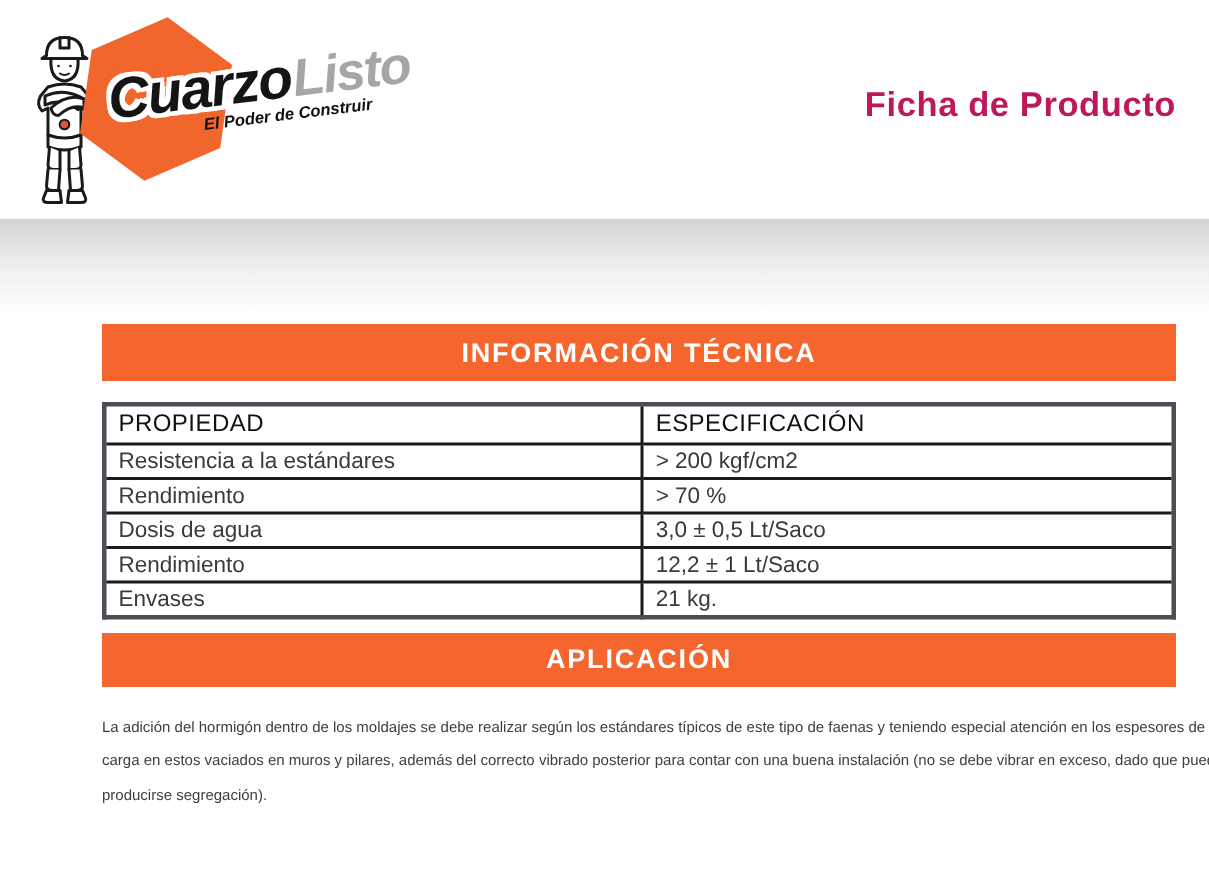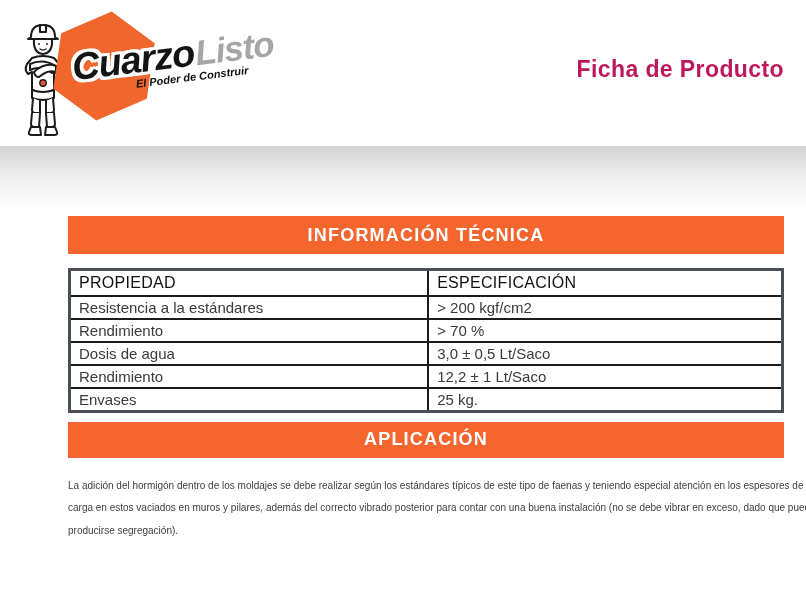--- a/index.html
+++ b/index.html
@@ -204,21 +204,21 @@
         <tr>
           <td>Dosis de agua</td>
           <td>3,0 ± 0,5 Lt/Saco</td>
         </tr>
         <tr>
           <td>Rendimiento</td>
           <td>12,2 ± 1 Lt/Saco</td>
         </tr>
         <tr>
           <td>Envases</td>
-          <td>25 kg.</td>
+          <td>21 kg.</td>
         </tr>
       </tbody>
     </table>
 
     <div class="section-banner app-banner">
       <span class="banner-label">APLICACIÓN</span>
     </div>
 
     <p class="app-text">La adición del hormigón dentro de los moldajes se debe realizar según los estándares típicos de este tipo de faenas y teniendo especial atención en los espesores de carga en estos vaciados en muros y pilares, además del correcto vibrado posterior para contar con una buena instalación (no se debe vibrar en exceso, dado que puede producirse segregación).</p>
 

